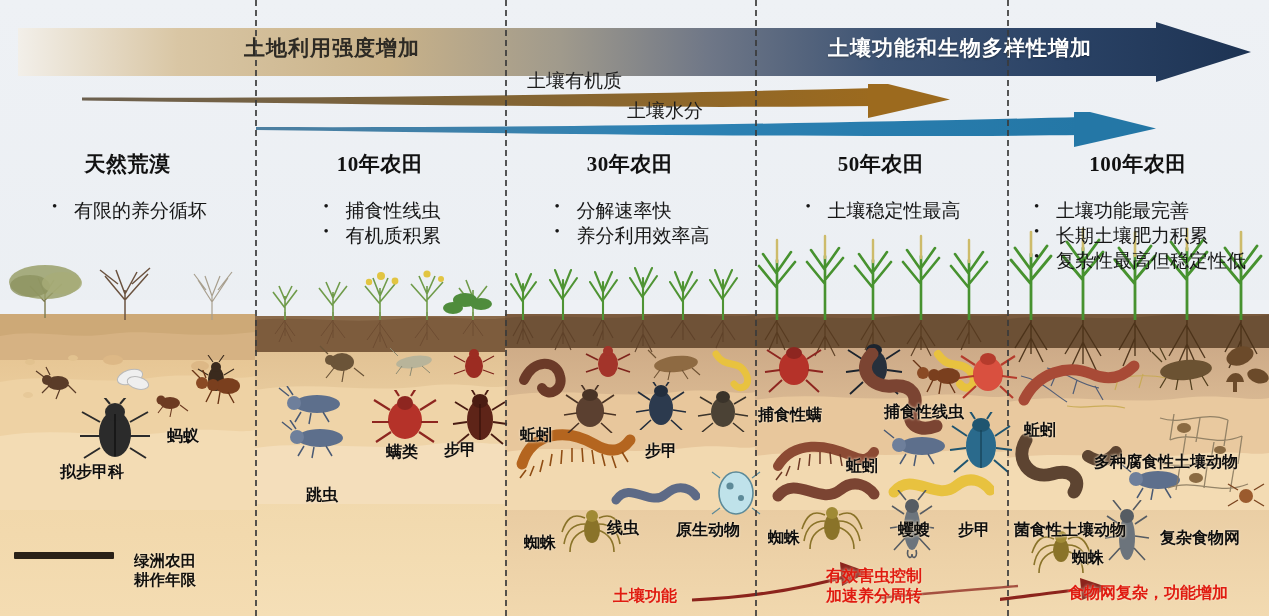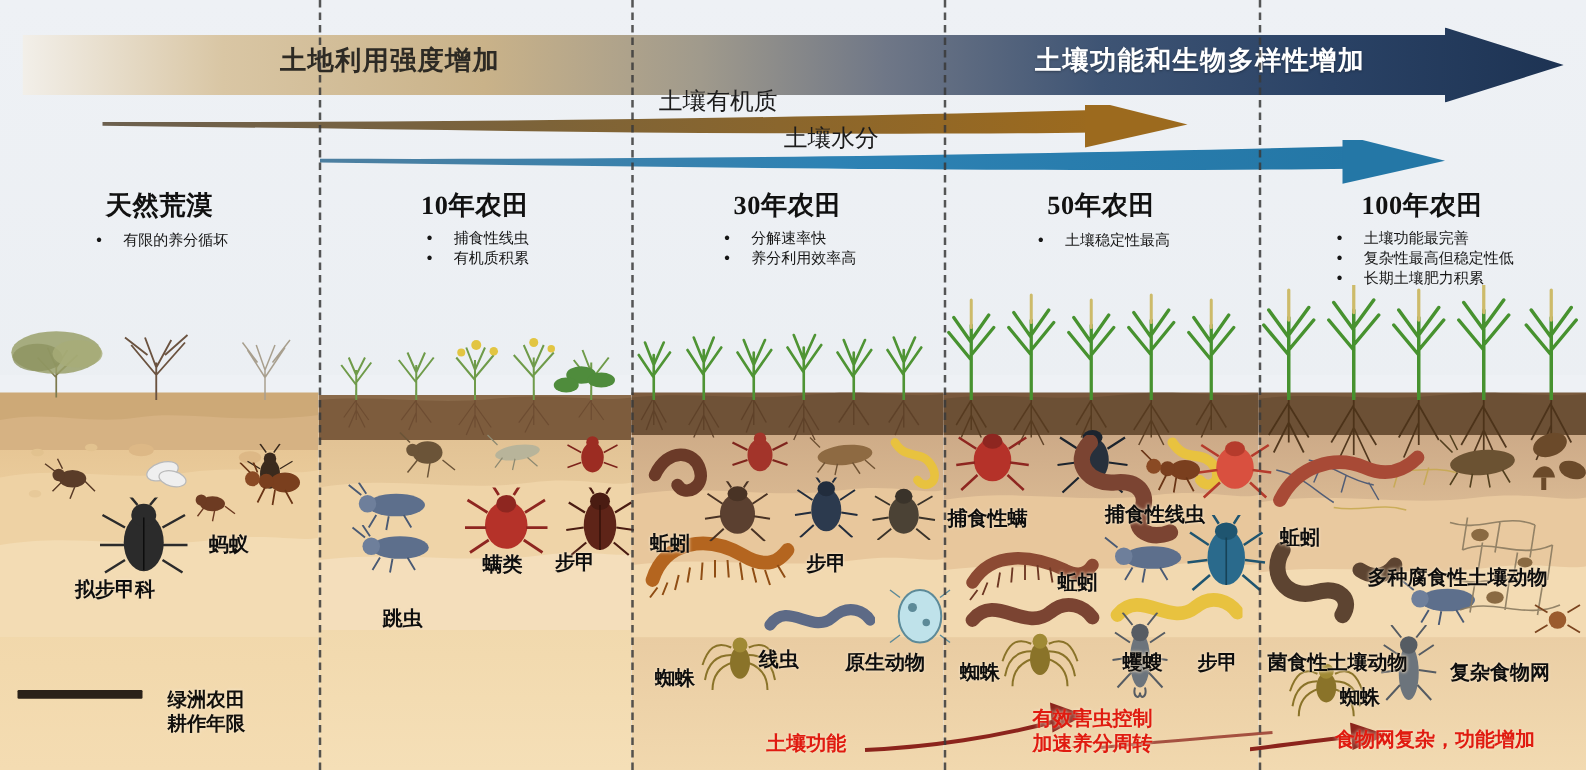--- a/index.html
+++ b/index.html
@@ -14,33 +14,33 @@
   
   .divider{position:absolute;top:0;bottom:0;width:0;
            border-left:2px dashed #3a3a3a;z-index:40;opacity:.85;}
 
   
   .master-arrow{position:absolute;left:18px;top:22px;height:60px;width:1233px;z-index:12;}
   .master-arrow svg{display:block;}
   .master-label{position:absolute;top:34px;z-index:14;color:#fff;
                 font-size:21px;font-weight:700;letter-spacing:1px;
                 text-shadow:0 1px 2px rgba(0,0,0,.35);white-space:nowrap;}
-  .master-label.dark{color:#2d2a24;text-shadow:none;}
+  .master-label.dark{color:#2d2a24;text-shadow:none;margin-left:20px;}
 
   
   .trend{position:absolute;z-index:13;}
   .trend-label{position:absolute;z-index:15;font-size:19px;color:#1c1c1c;
                white-space:nowrap;font-weight:500;}
 
   
   .col-head{position:absolute;z-index:30;text-align:center;}
-  .col-title{font-size:21px;font-weight:700;color:#111;margin-bottom:5px;
+  .col-title{font-size:21px;font-weight:700;color:#111;margin-bottom:20px;
              letter-spacing:.5px;white-space:nowrap;}
   .col-bullets{list-style:none;margin:0;padding:0;display:inline-block;text-align:left;}
-  .col-bullets li{font-size:12px;color:#161616;line-height:1.32;white-space:nowrap;
+  .col-bullets li{font-size:19px;color:#161616;line-height:1.32;white-space:nowrap;
                   position:relative;padding-left:26px;}
   .col-bullets li:before{content:"\2022";position:absolute;left:4px;top:-1px;font-size:15px;}
 
   
   .soilwrap{position:absolute;left:0;right:0;top:300px;bottom:0;z-index:5;overflow:hidden;}
   .soilcol{position:absolute;top:0;bottom:0;overflow:hidden;}
   .sky{position:absolute;left:0;right:0;top:0;height:22px;background:#eef1f5;}
   .topsoil{position:absolute;left:0;right:0;}
   .subsoil{position:absolute;left:0;right:0;bottom:0;}
 
@@ -706,22 +706,22 @@
     <div class="col-title">50年农田</div>
     <ul class="col-bullets">
       <li>土壤稳定性最高</li>
     </ul>
   </div>
 
   <div class="col-head" style="left:1007px;top:150px;width:262px;">
     <div class="col-title">100年农田</div>
     <ul class="col-bullets">
       <li>土壤功能最完善</li>
+      <li>长期土壤肥力积累</li>
       <li>复杂性最高但稳定性低</li>
-      <li>长期土壤肥力积累</li>
     </ul>
   </div>
 
   <div class="divider" style="left:255px;"></div>
   <div class="divider" style="left:505px;"></div>
   <div class="divider" style="left:755px;"></div>
   <div class="divider" style="left:1007px;"></div>
 
 </div>
 

